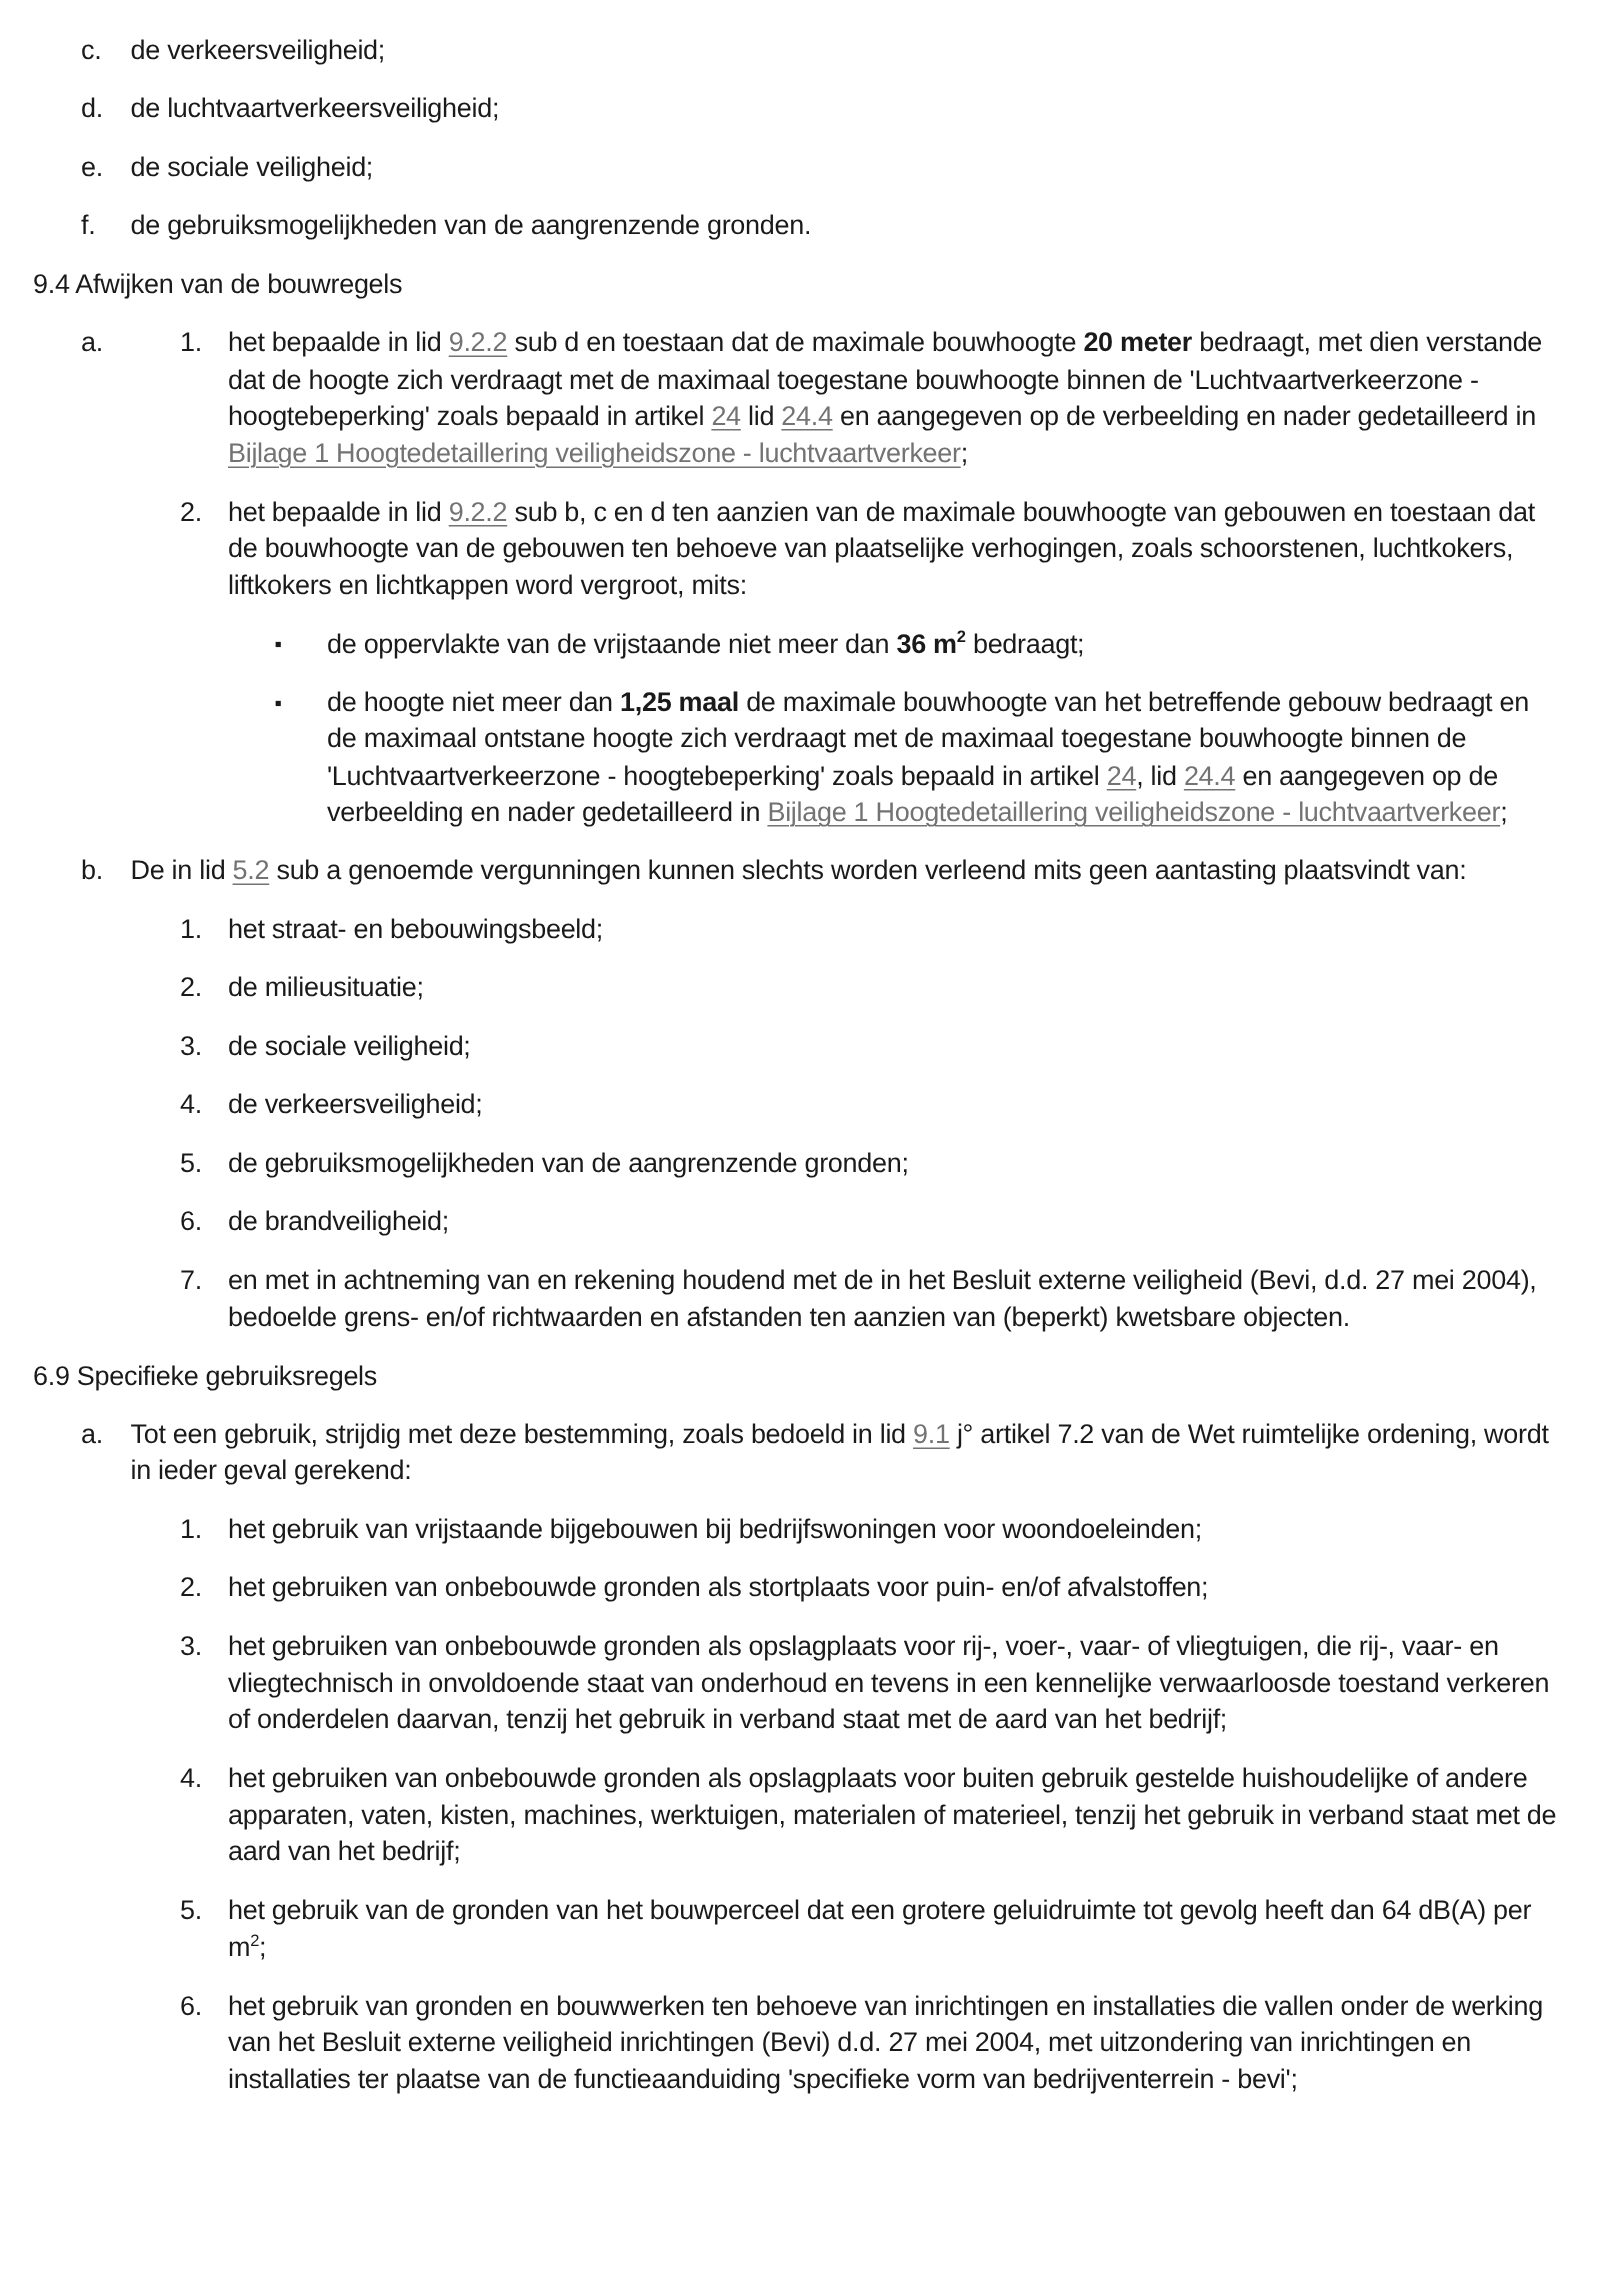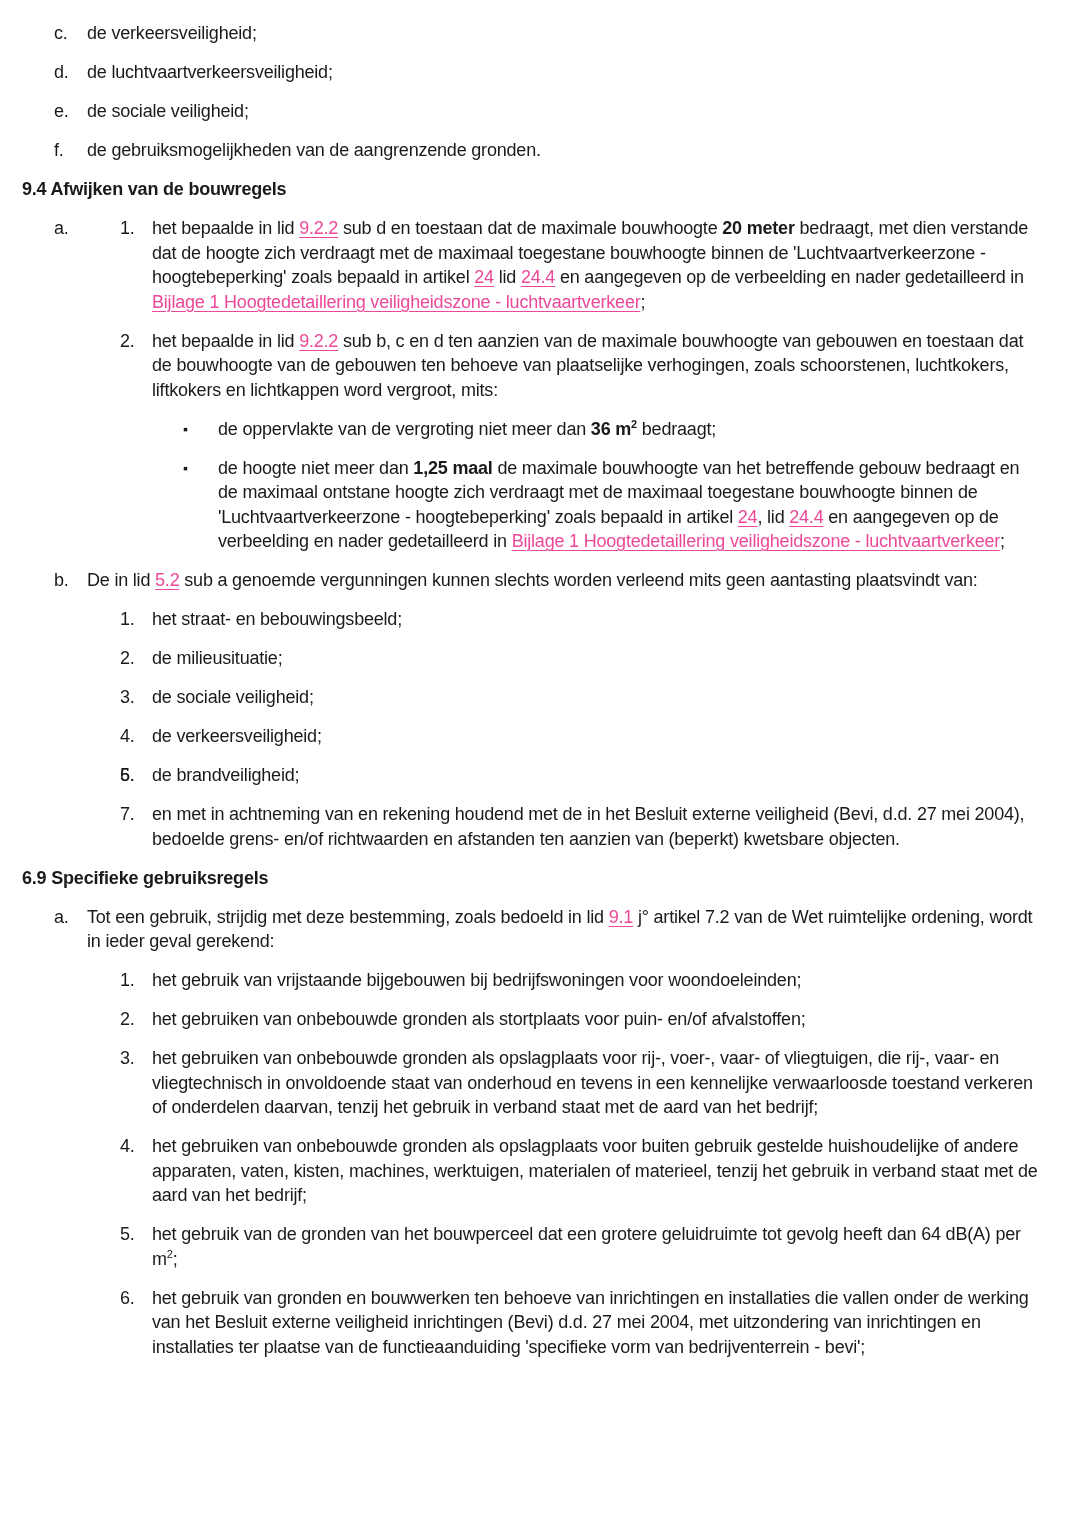--- a/index.html
+++ b/index.html
@@ -10,23 +10,23 @@
   }
   .page { position: relative; padding-top: 21px; }
   .row { position: relative; line-height: 24.5px; }
   .marker { position: absolute; }
   .lvl1 { padding-left: 87px; }
   .lvl1 .marker { left: 54px; }
   .lvl2 { padding-left: 152px; padding-right: 36px; }
   .lvl2 .marker { left: 120px; }
   .lvl3 { padding-left: 218px; padding-right: 40px; }
   .lvl3 .marker { left: 183px; top: 0; font-size: 14px; }
-  .heading { padding-left: 22px; font-weight: bold; line-height: 24.5px; }
+  .heading { padding-left: 22px; font-weight: normal; line-height: 24.5px; }
   .gap { margin-top: 14.5px; }
-  a.link { color: #ec4899; text-decoration: underline; text-underline-offset: 3px; text-decoration-thickness: 1px; text-align: right; }
+  a.link { color: #737373; text-decoration: underline; text-underline-offset: 3px; text-decoration-thickness: 1px; text-align: right; }
   b { font-weight: bold; }
   sup { font-size: 11px; line-height: 0; }
 </style>
 </head>
 <body>
 
 <div class="page">
 
   <div class="row lvl1">
     <span class="marker">c.</span>
@@ -56,38 +56,38 @@
     <span><span>het bepaalde in lid </span><a class="link" href="#">9.2.2</a><span> sub d en toestaan dat de maximale bouwhoogte </span><b>20 meter</b><span> bedraagt, met dien verstande dat de hoogte zich verdraagt met de maximaal toegestane bouwhoogte binnen de 'Luchtvaartverkeerzone - hoogtebeperking' zoals bepaald in artikel </span><a class="link" href="#">24</a><span> lid </span><a class="link" href="#">24.4</a><span> en aangegeven op de verbeelding en nader gedetailleerd in </span><a class="link" href="#">Bijlage 1 Hoogtedetaillering veiligheidszone - luchtvaartverkeer</a><span>;</span></span>
   </div>
 
   <div class="row lvl2 gap">
     <span class="marker">2.</span>
     <span><span>het bepaalde in lid </span><a class="link" href="#">9.2.2</a><span> sub b, c en d ten aanzien van de maximale bouwhoogte van gebouwen en toestaan dat de bouwhoogte van de gebouwen ten behoeve van plaatselijke verhogingen, zoals schoorstenen, luchtkokers, liftkokers en lichtkappen word vergroot, mits:</span></span>
   </div>
 
   <div class="row lvl3 gap">
     <span class="marker">▪</span>
-    <span><span>de oppervlakte van de vergroting niet meer dan </span><b><span>36 m</span><sup>2</sup></b><span> bedraagt;</span></span>
+    <span><span>de oppervlakte van de vrijstaande niet meer dan </span><b><span>36 m</span><sup>2</sup></b><span> bedraagt;</span></span>
   </div>
 
   <div class="row lvl3 gap">
     <span class="marker">▪</span>
     <span><span>de hoogte niet meer dan </span><b>1,25 maal</b><span> de maximale bouwhoogte van het betreffende gebouw bedraagt en de maximaal ontstane hoogte zich verdraagt met de maximaal toegestane bouwhoogte binnen de 'Luchtvaartverkeerzone - hoogtebeperking' zoals bepaald in artikel </span><a class="link" href="#">24</a><span>, lid </span><a class="link" href="#">24.4</a><span> en aangegeven op de verbeelding en nader gedetailleerd in </span><a class="link" href="#">Bijlage 1 Hoogtedetaillering veiligheidszone - luchtvaartverkeer</a><span>;</span></span>
   </div>
 
   <div class="row lvl1 gap">
     <span class="marker">b.</span>
     <span><span>De in lid </span><a class="link" href="#">5.2</a><span> sub a genoemde vergunningen kunnen slechts worden verleend mits geen aantasting plaatsvindt van:</span></span>
   </div>
 
   <div class="row lvl2 gap"><span class="marker">1.</span><span>het straat- en bebouwingsbeeld;</span></div>
   <div class="row lvl2 gap"><span class="marker">2.</span><span>de milieusituatie;</span></div>
   <div class="row lvl2 gap"><span class="marker">3.</span><span>de sociale veiligheid;</span></div>
   <div class="row lvl2 gap"><span class="marker">4.</span><span>de verkeersveiligheid;</span></div>
-  <div class="row lvl2 gap"><span class="marker">5.</span></div>
+  <div class="row lvl2 gap"><span class="marker">5.</span><span>de gebruiksmogelijkheden van de aangrenzende gronden;</span></div>
   <div class="row lvl2 gap"><span class="marker">6.</span><span>de brandveiligheid;</span></div>
   <div class="row lvl2 gap"><span class="marker">7.</span><span>en met in achtneming van en rekening houdend met de in het Besluit externe veiligheid (Bevi, d.d. 27 mei 2004), bedoelde grens- en/of richtwaarden en afstanden ten aanzien van (beperkt) kwetsbare objecten.</span></div>
 
   <div class="heading gap">6.9 Specifieke gebruiksregels</div>
 
   <div class="row lvl1 gap" style="padding-right:40px;">
     <span class="marker">a.</span>
     <span><span>Tot een gebruik, strijdig met deze bestemming, zoals bedoeld in lid </span><a class="link" href="#">9.1</a><span> j° artikel 7.2 van de Wet ruimtelijke ordening, wordt in ieder geval gerekend:</span></span>
   </div>
 

